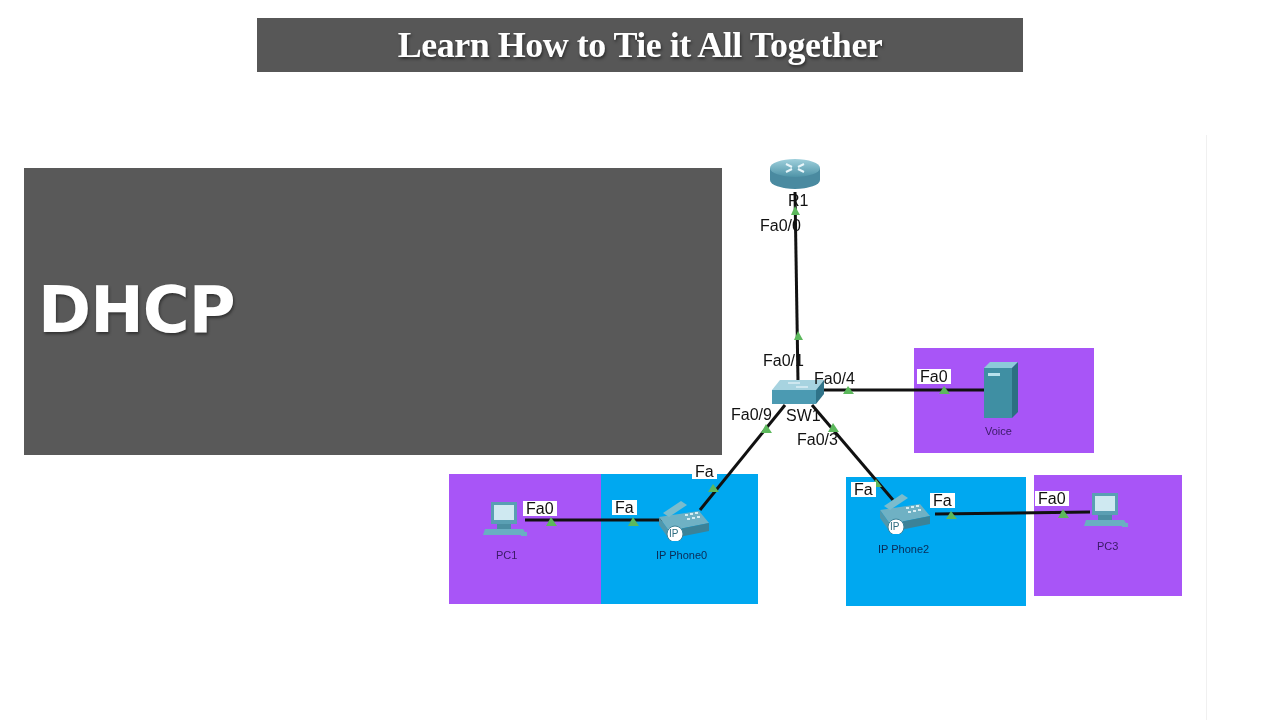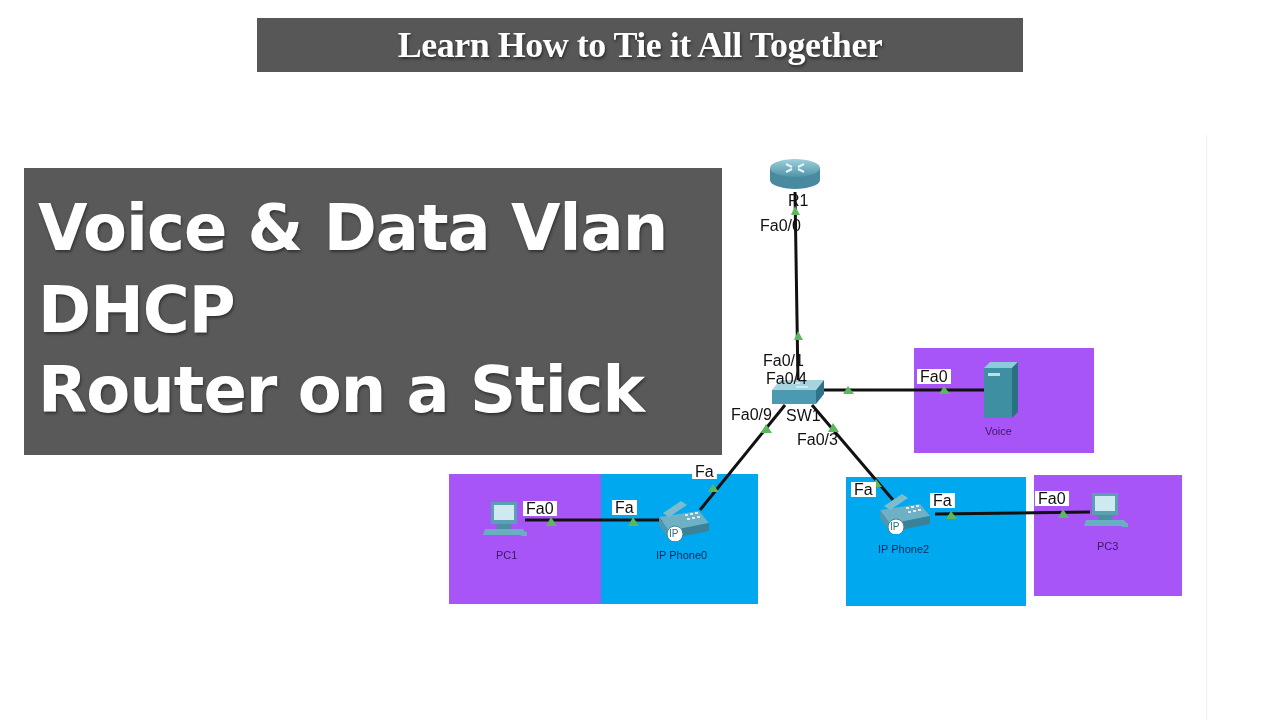--- a/index.html
+++ b/index.html
@@ -19,23 +19,21 @@
   .device { position:absolute; }
 </style>
 </head>
 <body>
 
 <div class="banner">
   <span>Learn How to Tie it All Together</span>
 </div>
 
 <div class="title-box">
-  <div class="title-line" style="top:28px;">Voice &amp; Data Vlan</div>
   <div class="title-line" style="top:110px;">DHCP</div>
-  <div class="title-line" style="top:190px;">Router on a Stick</div>
 </div>
 
 <div class="canvas-edge"></div>
 
 <div class="zone purple" style="left:914px;top:348px;width:180px;height:105px;"></div>
 <div class="zone purple" style="left:449px;top:474px;width:152px;height:130px;"></div>
 <div class="zone blue" style="left:601px;top:474px;width:157px;height:130px;"></div>
 <div class="zone blue" style="left:846px;top:477px;width:180px;height:129px;"></div>
 <div class="zone purple" style="left:1034px;top:475px;width:148px;height:121px;"></div>
 
@@ -88,21 +86,21 @@
     <polygon points="2,12 46,12 46,26 2,26" fill="#4b9ab2"></polygon>
     <polygon points="46,12 54,2 54,16 46,26" fill="#2f7389"></polygon>
     <g stroke="#e8f6fa" stroke-width="1.2">
         <line x1="18" y1="5" x2="30" y2="5"></line>
         <line x1="26" y1="9" x2="38" y2="9"></line>
       </g>
   </svg>
 </div>
 <div class="port plain" style="left:786px;top:409px;">SW1</div>
 <div class="port plain" style="left:763px;top:346px;margin-top:8px;">Fa0/1</div>
-<div class="port plain" style="left:766px;top:372px;text-align:right;">Fa0/4</div>
+<div class="port plain" style="left:814px;top:372px;text-align:right;">Fa0/4</div>
 <div class="port plain" style="left:731px;top:408px;">Fa0/9</div>
 <div class="port plain" style="left:797px;top:433px;">Fa0/3</div>
 
 <div class="device" style="left:984px;top:362px;">
   <svg width="36" height="58">
     <polygon points="0,6 28,6 28,56 0,56" fill="#3f8fa3"></polygon>
     <polygon points="0,6 6,0 34,0 28,6" fill="#8ccbd9"></polygon>
     <polygon points="28,6 34,0 34,50 28,56" fill="#2b6f82"></polygon>
     <rect x="4" y="11" width="12" height="3" fill="#b7e2ec"></rect>
   </svg>

